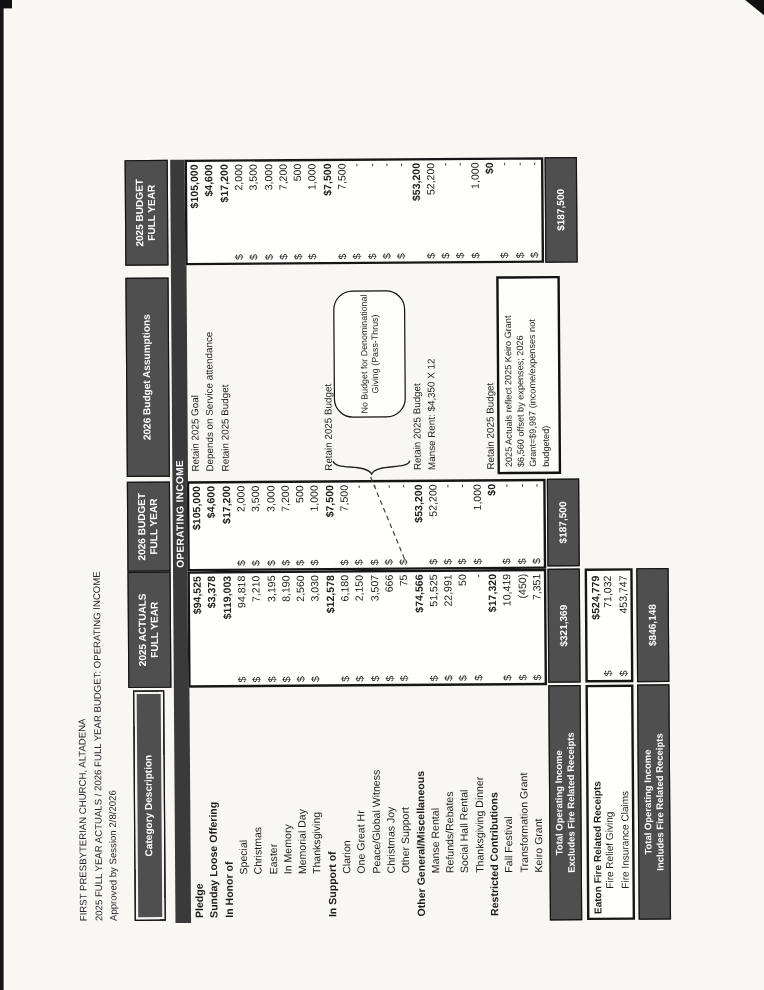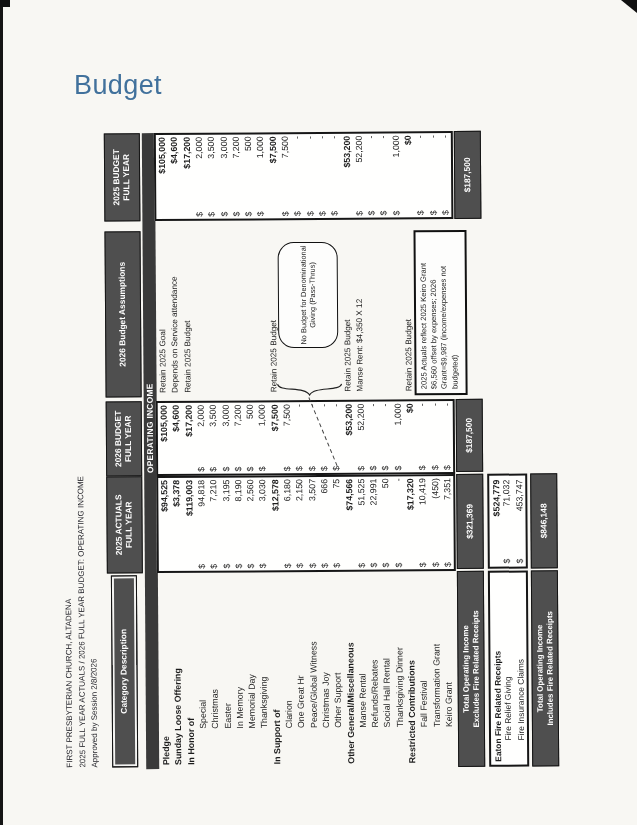--- a/index.html
+++ b/index.html
@@ -45,21 +45,20 @@
   .eaton-lab{position:absolute;font-size:8.4px;line-height:12.2px;white-space:nowrap;}
 </style>
 </head>
 <body>
 
 <div class="page">
   <div class="edge-left"></div>
   <div class="corner-tl"></div>
   <div class="corner-tr"></div>
 
-  <div class="title">Budget</div>
   <div class="pagenum">37</div>
 
   <div class="rot">
     <div class="doclines">
       <div>FIRST PRESBYTERIAN CHURCH, ALTADENA</div>
       <div>2025 FULL YEAR ACTUALS / 2026 FULL YEAR BUDGET: OPERATING INCOME</div>
       <div>Approved by Session 2/8/2026</div>
     </div>
 
     <div class="btable">

